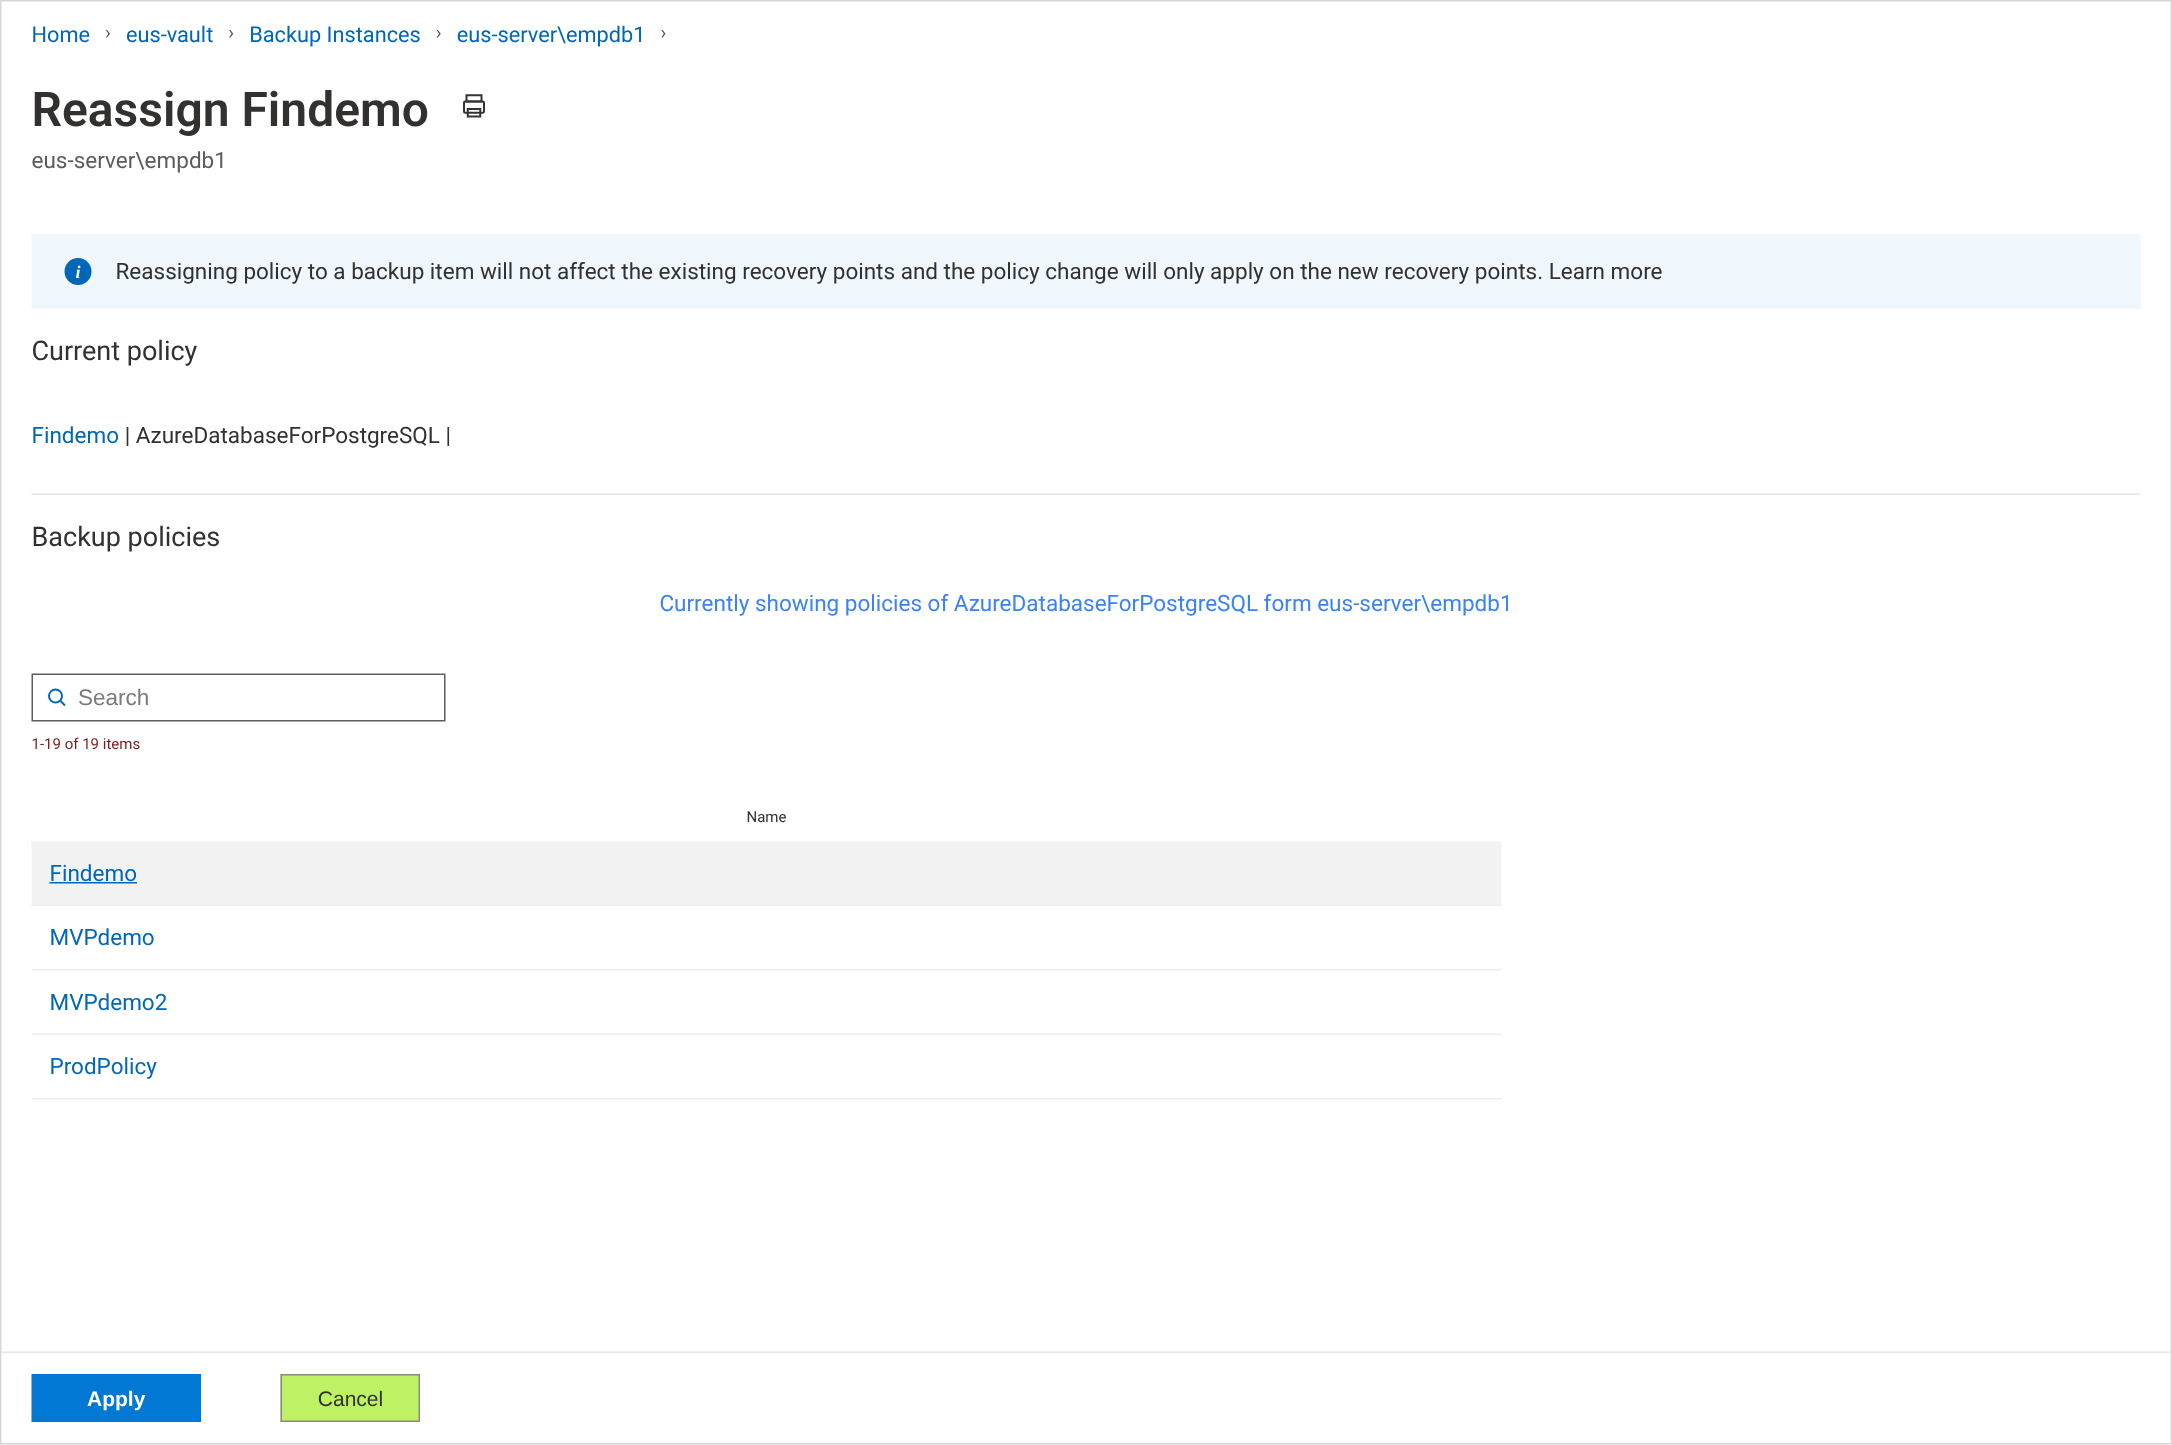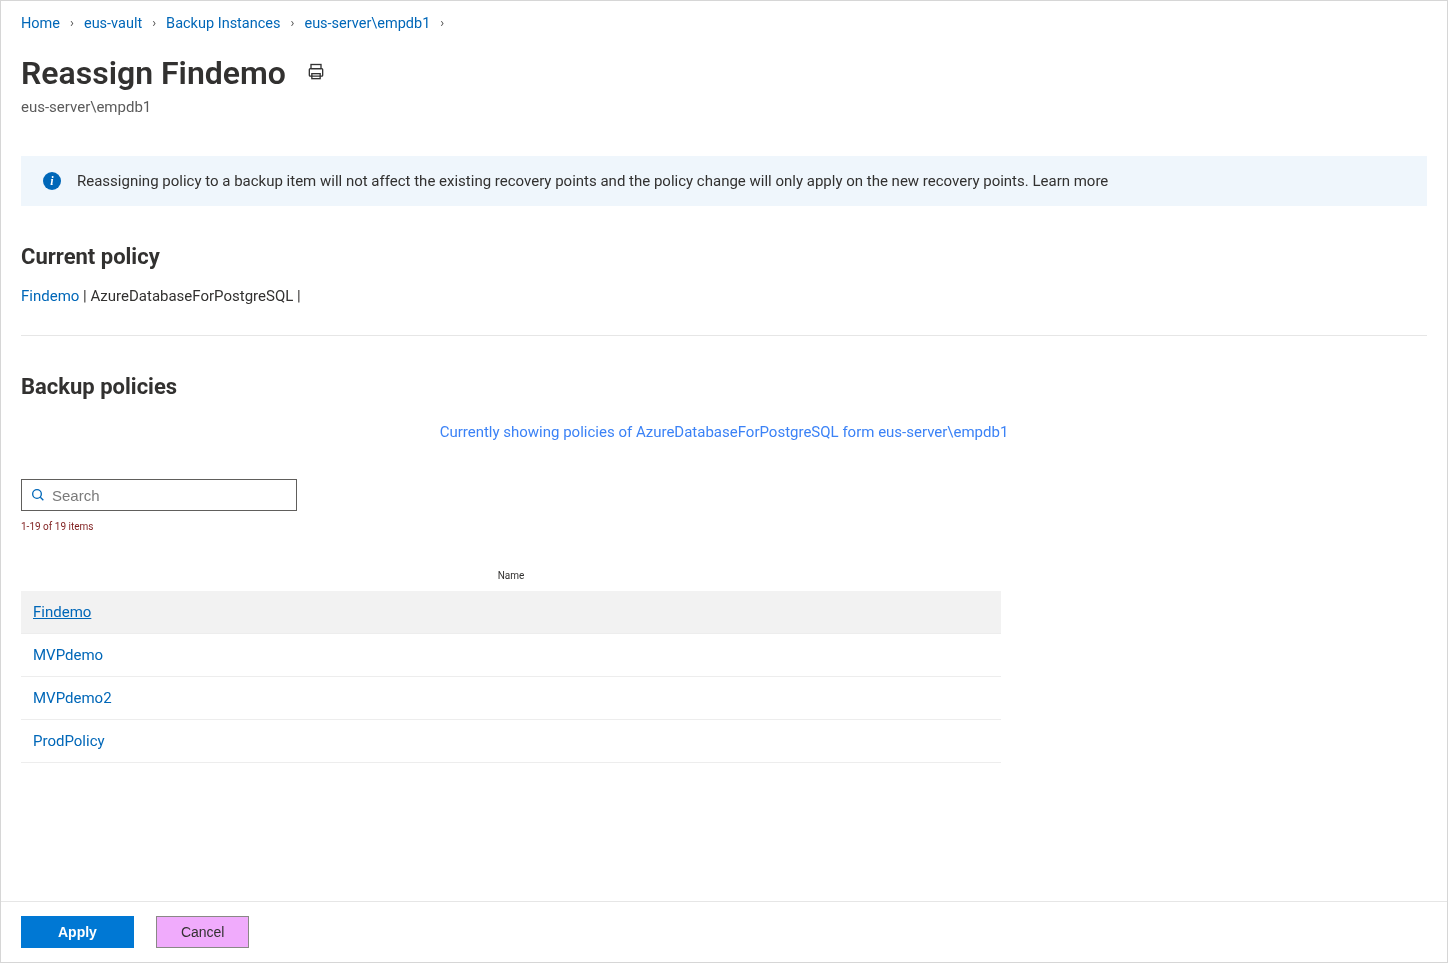--- a/index.html
+++ b/index.html
@@ -37,22 +37,22 @@
     font-size: 15px;
     color: #323130;
   }
   .infobar .info-icon {
     width:18px; height:18px; border-radius:50%;
     background:#0067b8; color:#fff; font-weight:700;
     display:inline-flex; align-items:center; justify-content:center;
     font-family: Georgia, serif; font-style: italic; font-size:12px;
     flex: 0 0 18px;
   }
-  .section-h { font-size: 22px; font-weight: 700; margin-top: 38px; }
-  .policy-line { margin-top: 18px; font-size: 15px; }
+  .section-h { font-size: 18px; font-weight: 400; margin-top: 18px; }
+  .policy-line { margin-top: 36px; font-size: 15px; }
   .policy-line a { color:#0067b8; text-decoration:none; }
   .divider { border:0; border-top:1px solid #e6e6e6; margin: 30px 0 0 0; }
   .desc { font-size: 15px; margin-top: 24px; color: #3b82f6; text-align: center; }
   .search-wrap { margin-top: 38px; }
   .search {
     width: 276px; height: 32px;
     border: 1px solid #605e5c;
     display:flex; align-items:center; padding: 0 8px;
   }
   .search svg { color:#0067b8; flex:0 0 16px; }
@@ -80,23 +80,24 @@
     padding: 14px 20px;
     display:flex; gap:22px;
     background:#fff;
   }
   .btn-primary {
     background:#0078d4; color:#fff; border:0;
     height:32px; padding:0 37px; font-size:14px; font-weight:600;
     cursor:pointer;
   }
   .btn-default {
-    background:#f0abfc; color:#323130; border:1px solid #8a8886;
+    background:#bef264; color:#323130; border:1px solid #8a8886;
     height:32px; padding:0 24px; font-size:14px; font-weight:400;
     cursor:pointer;
+    margin-left:31px;
   }
 </style>
 </head>
 <body>
 
 <div class="page">
 
   <nav class="breadcrumb">
     <a>Home</a>
     <span class="chev">›</span>

